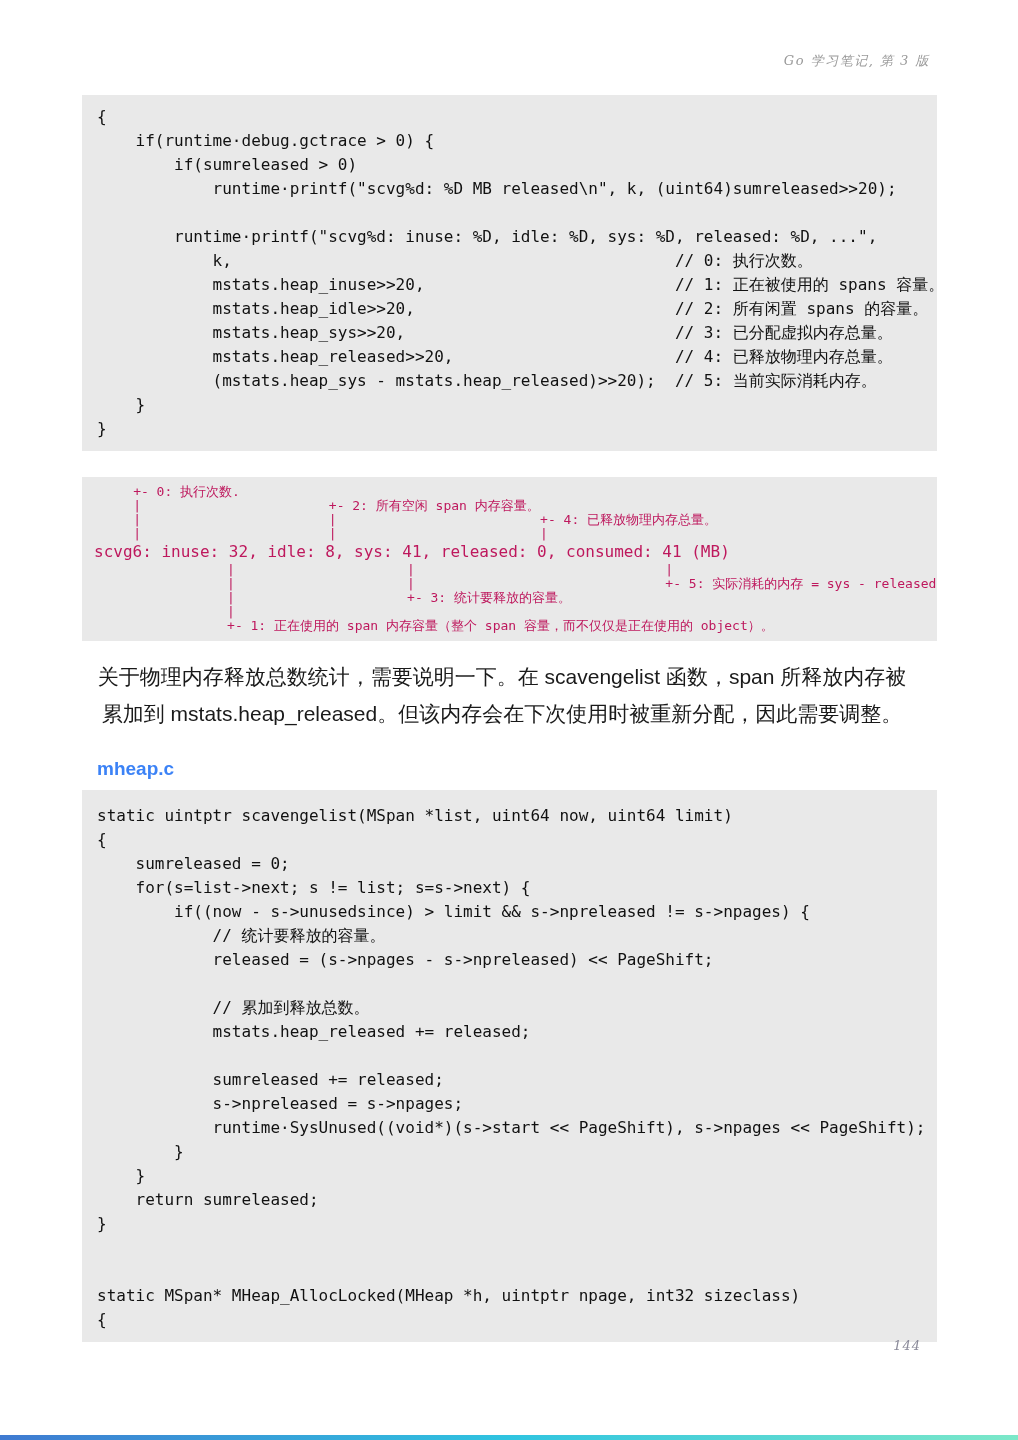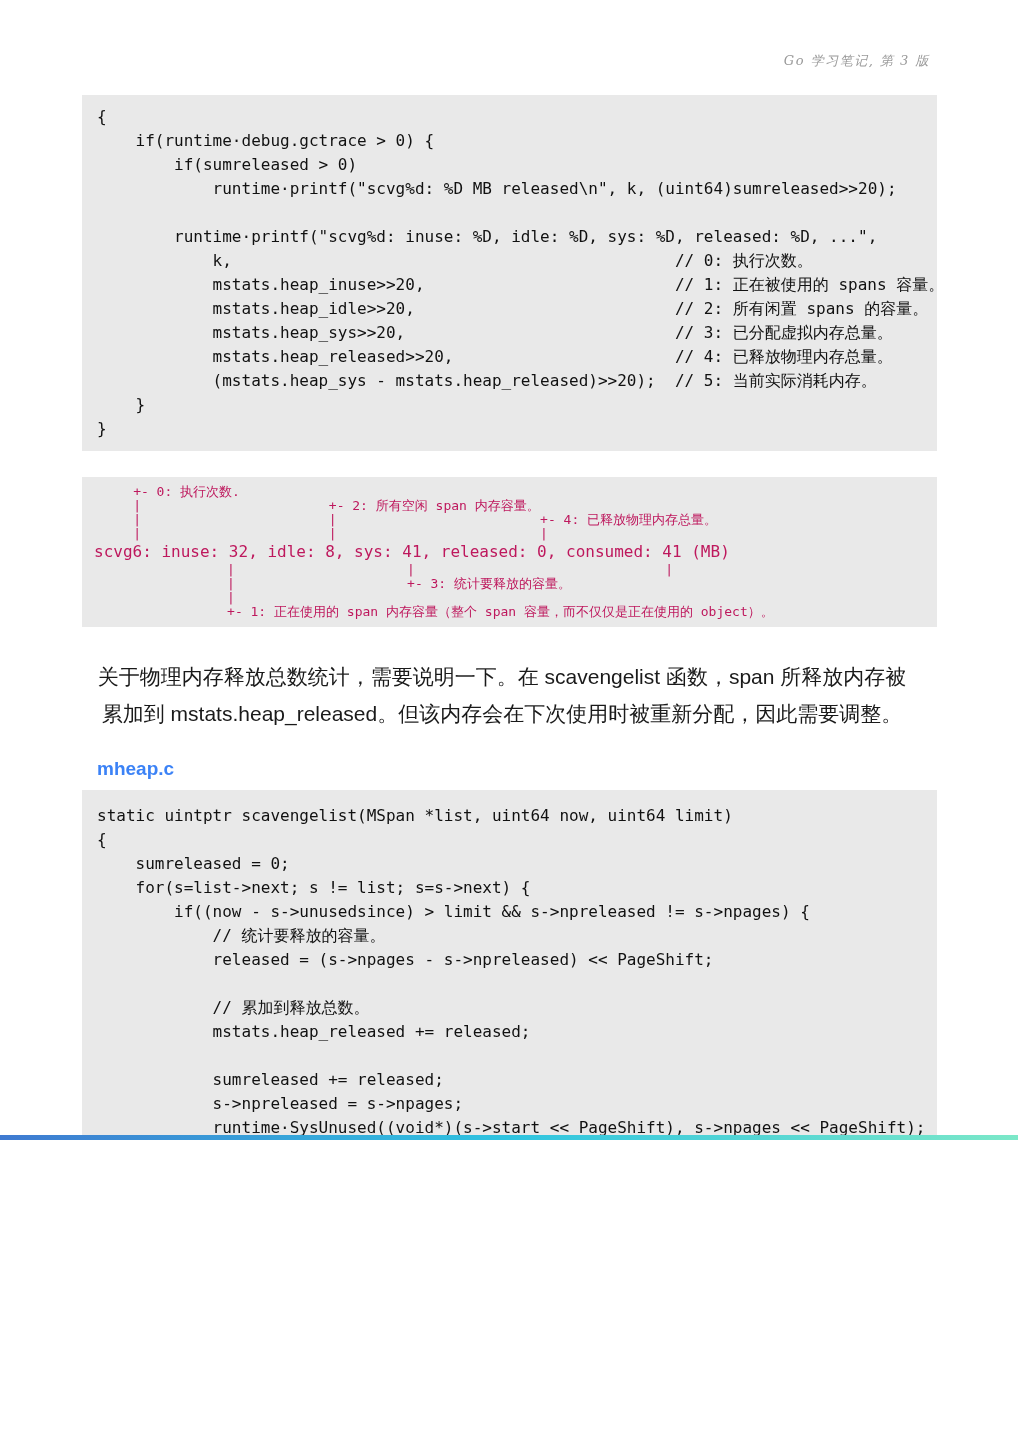--- a/index.html
+++ b/index.html
@@ -3,21 +3,21 @@
 <meta charset="utf-8">
 <style>
   :root{
     --code-bg:#e9e9e9;
     --text:#1a1a1a;
     --muted:#9a9a9a;
     --a1:#3f7ad1; --a2:#2fc4e0; --a3:#7ce8c8;
   }
   html,body{margin:0;padding:0;background:#ffffff;}
   .page{
-    position:relative;width:1018px;height:1140px;background:#ffffff;
+    position:relative;width:1018px;height:1440px;background:#ffffff;
     font-family:"Liberation Sans",sans-serif;overflow:hidden;color:var(--text);
   }
   .running-head{
     position:absolute;top:52px;right:88px;
     font-family:"DejaVu Serif",serif;font-style:italic;
     font-size:13px;color:var(--muted);letter-spacing:1.5px;
   }
   .code-block{
     position:absolute;left:82px;width:855px;box-sizing:border-box;
     background:var(--code-bg);padding:10px 6px 10px 15px;
@@ -79,20 +79,21 @@
 }</pre>
   </div>
 
   <div class="diagram">
     <div class="dl">     +- 0: 执行次数.</div>
     <div class="dl">     |                        +- 2: 所有空闲 span 内存容量。</div>
     <div class="dl">     |                        |                          +- 4: 已释放物理内存总量。</div>
     <div class="dl">     |                        |                          |</div>
     <div class="dl big">scvg6: inuse: 32, idle: 8, sys: 41, released: 0, consumed: 41 (MB)</div>
     <div class="dl">                 |                      |                                |</div>
+    <div class="dl">                 |                      |                                +- 5: 实际消耗的内存 = sys - released</div>
     <div class="dl">                 |                      +- 3: 统计要释放的容量。</div>
     <div class="dl">                 |</div>
     <div class="dl">                 +- 1: 正在使用的 span 内存容量（整个 span 容量，而不仅仅是正在使用的 object）。</div>
   </div>
 
   <div class="para">关于物理内存释放总数统计，需要说明一下。在 scavengelist 函数，span 所释放内存被
 累加到 mstats.heap_released。但该内存会在下次使用时被重新分配，因此需要调整。</div>
 
   <div class="filename">mheap.c</div>
 

